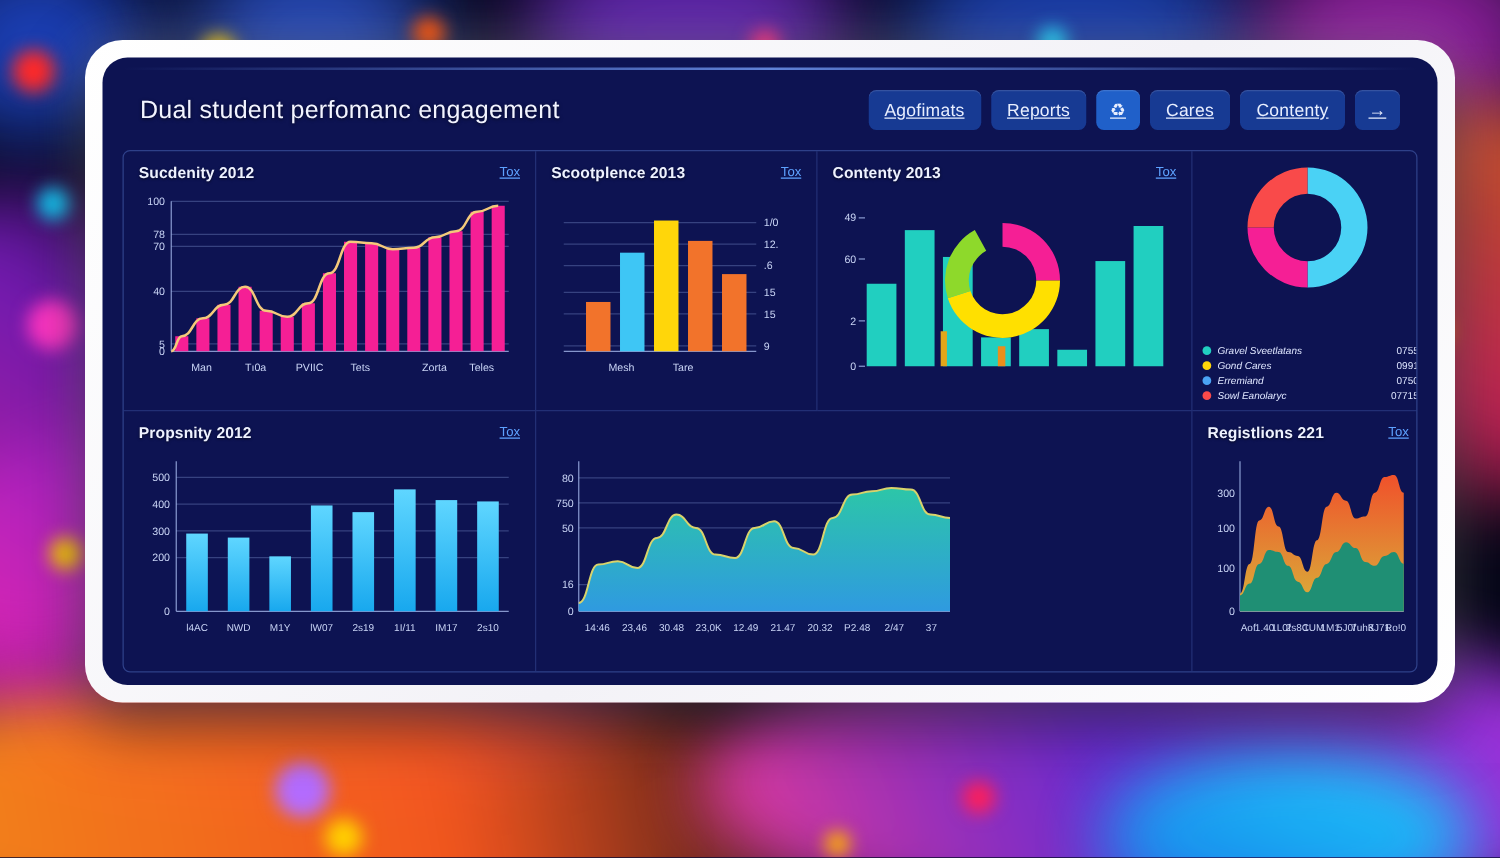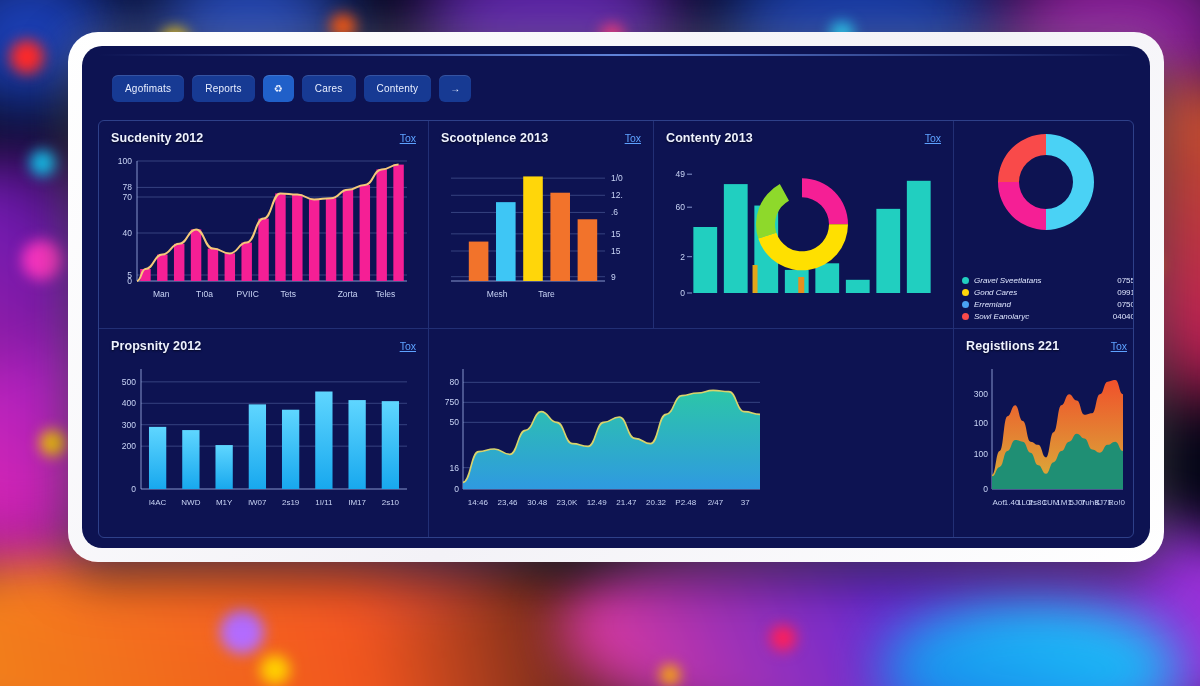--- a/index.html
+++ b/index.html
@@ -35,24 +35,24 @@
   #dashboard::before{
     content:""; position:absolute; left:16px; right:16px; top:8px; height:2px;
     background:linear-gradient(90deg,rgba(90,130,230,.0),rgba(110,150,240,.85),rgba(90,130,230,.0));
   }
 
   
   .header { display:flex; align-items:center; justify-content:space-between; height:56px; padding:0 14px; }
   .app-title { color:#f2f4ff; font-size:20px; letter-spacing:.2px; text-shadow:0 1px 3px rgba(0,0,0,.6); }
   .btn-row { display:flex; align-items:center; gap:8px; }
   .hbtn {
-    background:#173a93; color:#e9efff; font-size:10px;
+    background:#173a93; color:#e9efff; font-size:14px;
     border:none; border-radius:6px; padding:8px 13px;
     box-shadow:inset 0 1px 0 rgba(255,255,255,.13);
-    letter-spacing:.2px; white-space:nowrap; cursor:pointer;
+    letter-spacing:.2px; white-space:nowrap; cursor:pointer;text-decoration:underline;
   }
   .hbtn.accent { background:#2060c9; padding:8px 10px; }
   .hbtn.square { padding:8px 11px; }
 
   
   .grid {
     margin-top:4px;
     height:418px;
     border:1px solid rgba(110,150,240,.35);
     border-radius:6px;
@@ -108,20 +108,21 @@
   <div class="dot" style="left:260px;top:655px;width:30px;height:30px;background:#ffd000;"></div>
   <div class="dot" style="left:770px;top:625px;width:26px;height:26px;background:#ff1f5a;"></div>
   <div class="dot" style="left:660px;top:665px;width:20px;height:20px;background:#ffb300;"></div>
   <div class="dot" style="left:40px;top:430px;width:26px;height:26px;background:#ffcc00;"></div>
 </div>
 
 <div id="frame">
   <div id="dashboard">
 
     <div class="header">
+      <div class="app-title">Dual student perfomanc engagement</div>
       <div class="btn-row">
         <button class="hbtn">Agofimats</button>
         <button class="hbtn">Reports</button>
         <button class="hbtn accent square">♻</button>
         <button class="hbtn">Cares</button>
         <button class="hbtn">Contenty</button>
         <button class="hbtn square">→</button>
       </div>
     </div>
 
@@ -257,21 +258,21 @@
             <span class="lg-val">0991</span>
           </div>
           <div class="lg-row">
             <span class="lg-dot" style="background:#4aa3f5"></span>
             <span class="lg-name">Erremiand</span>
             <span class="lg-val">0750</span>
           </div>
           <div class="lg-row">
             <span class="lg-dot" style="background:#f94a4a"></span>
             <span class="lg-name">Sowl Eanolaryc</span>
-            <span class="lg-val">04040</span>
+            <span class="lg-val">07715</span>
           </div>
         </div>
       </div>
 
       <div class="panel r2">
         <div class="p-head">
           <span class="p-title">Propsnity 2012</span>
           <span class="p-link">Tox</span>
         </div>
         <div class="chart-area">

